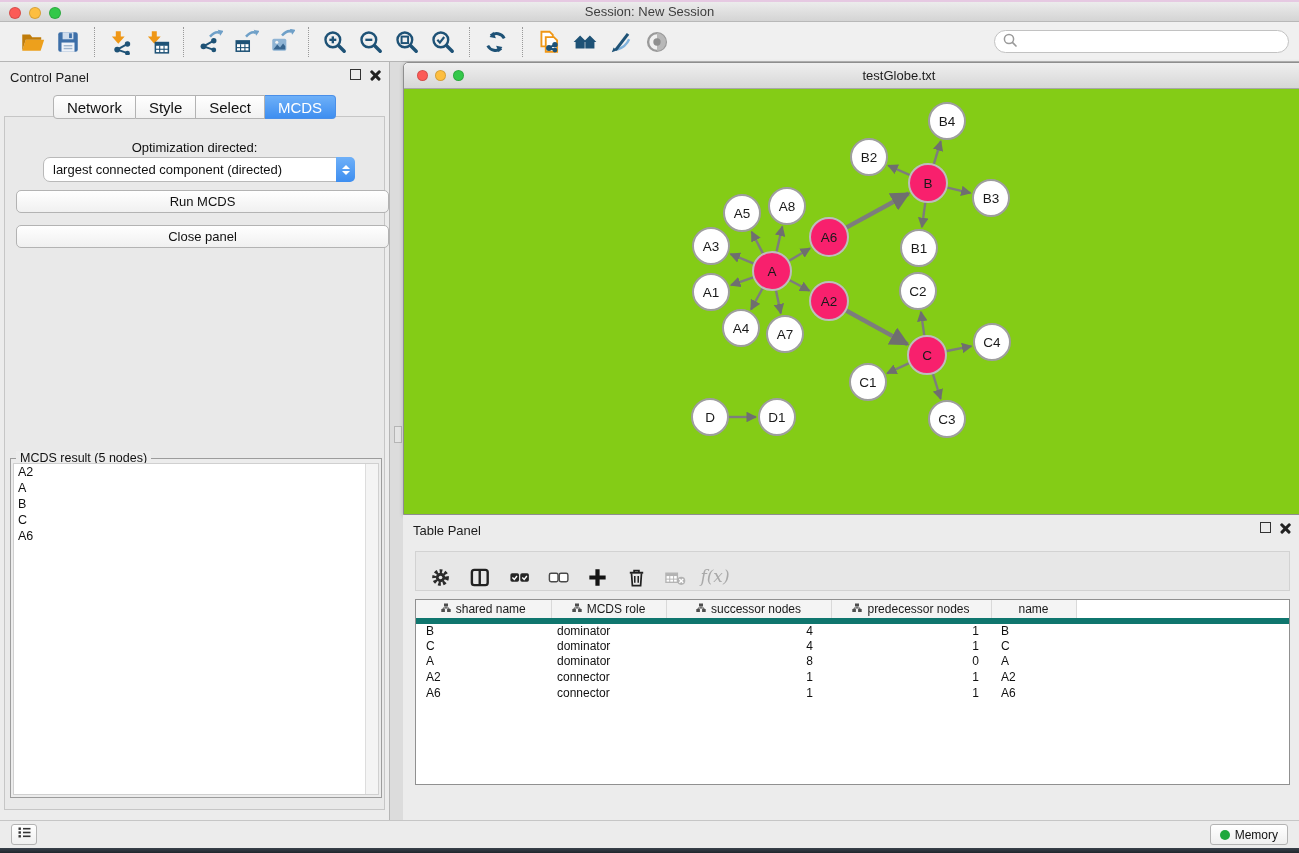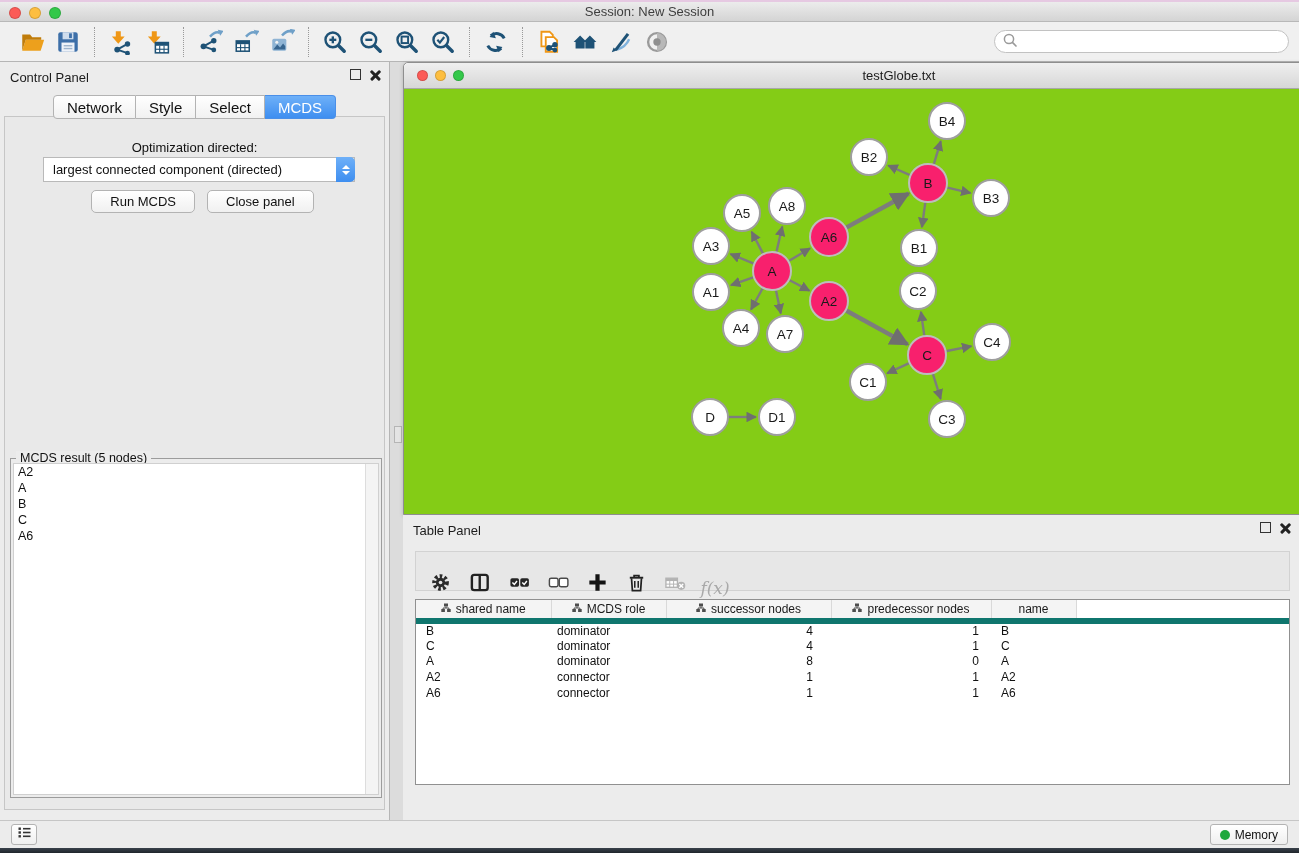--- a/index.html
+++ b/index.html
@@ -44,27 +44,27 @@
     font-size:15px; color:#111; padding:2.5px 13px; cursor:default; font-family:"Liberation Sans",sans-serif; }
   .seg .segtab:first-child { border-left:1px solid #b3b3b3; border-radius:4px 0 0 4px; }
   .seg .segtab:last-child { border-radius:0 4px 4px 0; }
   .seg .segtab.active { background:linear-gradient(#6eb0f8,var(--accent)); color:#fff; border-color:#4a8fe8; }
   .cp-tabs-row { position:absolute; top:33px; left:0; right:0; text-align:center; z-index:3; }
 
   .cp-box { position:absolute; left:4px; right:4px; top:54px; bottom:10px; background:#e9e9e9;
     border:1px solid #c6c6c6; }
   .opt-label { position:absolute; top:78px; left:0; right:0; text-align:center; font-size:13px; color:#111; z-index:2;}
   .cp-select { position:absolute; top:95px; left:43px; width:312px; height:25px; background:#fff;
-    border:1px solid #b9b9b9; border-radius:0; display:flex; align-items:center; z-index:2; }
+    border:1px solid #b9b9b9; border-radius:7px; display:flex; align-items:center; z-index:2; }
   .cp-select .selval { flex:1; font-size:13px; color:#111; padding-left:9px; white-space:nowrap; }
   .stepper { width:19px; height:25px; margin-right:-1px; border-radius:0 5px 5px 0;
     background:linear-gradient(#6eb0f8,var(--accent)); display:flex; flex-direction:column; align-items:center; justify-content:center; gap:2px; }
   .chev-up { width:0;height:0;border-left:4px solid transparent;border-right:4px solid transparent;border-bottom:4.5px solid #fff;}
   .chev-dn { width:0;height:0;border-left:4px solid transparent;border-right:4px solid transparent;border-top:4.5px solid #fff;}
-  .cp-buttons { position:absolute; top:128px; left:16px; right:0; display:flex; justify-content:center; gap:12px; z-index:2;}
+  .cp-buttons { position:absolute; top:128px; left:16px; right:0; display:flex; justify-content:center; gap:12px; z-index:2;flex-direction:column;}
   .mac-btn { background:linear-gradient(#ffffff,#f0f0f0); border:1px solid #b3b3b3; border-radius:5px;
     font-size:13px; color:#111; padding:3px 18px; font-family:"Liberation Sans",sans-serif; }
 
   .mcds-fieldset { position:absolute; left:10px; right:7px; top:396px; height:340px;
     border:1px solid #9c9c9c; background:#ececec; z-index:2; }
   .mcds-legend { position:absolute; top:-8px; left:5px; background:#ececec; padding:0 4px; font-size:12.5px; color:#111; }
   .mcds-list { position:absolute; left:2px; right:2px; top:4px; bottom:2px; background:#fff; border:1px solid #d0d0d0; overflow:hidden; }
   .mcds-scroll { position:absolute; right:0; top:0; bottom:0; width:13px; background:#f4f4f4; border-left:1px solid #ddd; }
   .mcds-item { font-size:12.5px; color:#111; line-height:16px; padding-left:4px; }
 
@@ -78,21 +78,21 @@
   .net-title { text-align:center; font-size:13px; color:#1c1c1c; line-height:25px; }
   .net-canvas { position:absolute; left:0; right:0; top:26px; bottom:0; background:#84cc16; overflow:hidden; }
   .resize-grip { position:absolute; right:1px; bottom:1px; width:16px; height:16px; }
   .grip-v { position:absolute; left:394px; top:426px; width:8px; height:17px; background:#e4e4e4; border:1px solid #b5b5b5; }
   .grip-h { position:absolute; left:845px; top:515px; width:17px; height:7px; background:#e4e4e4; border:1px solid #b5b5b5; }
 
   
   .table-panel { position:absolute; left:403px; top:515px; width:896px; height:305px; background:#ececec; }
   .tp-toolbar { position:absolute; left:12px; right:9px; top:36px; height:40px; background:#e7e7e7;
     border:1px solid #d2d2d2; display:flex; align-items:center; gap:7px; padding-left:9px; }
-  .tp-btn { width:32px; height:32px; display:flex; align-items:flex-end; justify-content:center;margin-top:21px; }
+  .tp-btn { width:32px; height:32px; display:flex; align-items:flex-start; justify-content:center;margin-top:21px; }
   .fx-label { font-family:"DejaVu Serif", serif; font-style:italic; font-size:17px; color:#a9a9a9; padding-left:2px;}
 
   .tp-table { position:absolute; left:12px; right:9px; top:84px; height:186px; background:#fff;
     border:1px solid #909090; overflow:hidden; }
   table.ntable { border-collapse:collapse; width:100%; table-layout:fixed; }
   .ntable th { height:21px; background:#f4f4f4; border-bottom:6px solid #0f766e; border-right:1px solid #d9d9d9;
     font-size:12px; font-weight:normal; color:#1a1a1a; }
   .ntable th.filler { background:#fff; border-right:none; }
   .ntable th .hwrap { display:flex; align-items:center; justify-content:center; gap:5px; }
   .ntable td { font-size:12px; color:#111; height:15.6px; padding:0; white-space:nowrap; }

